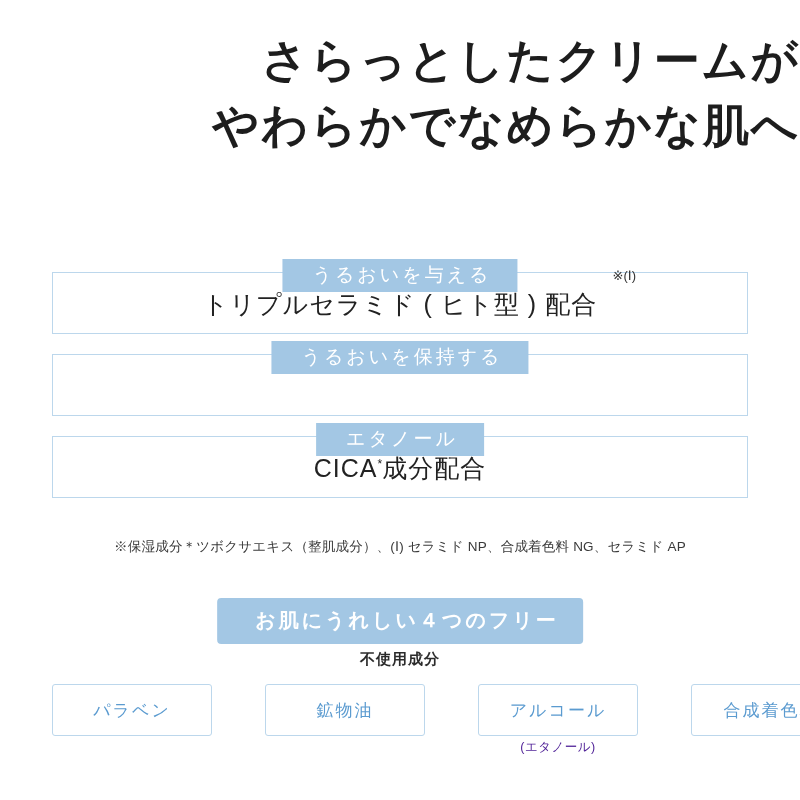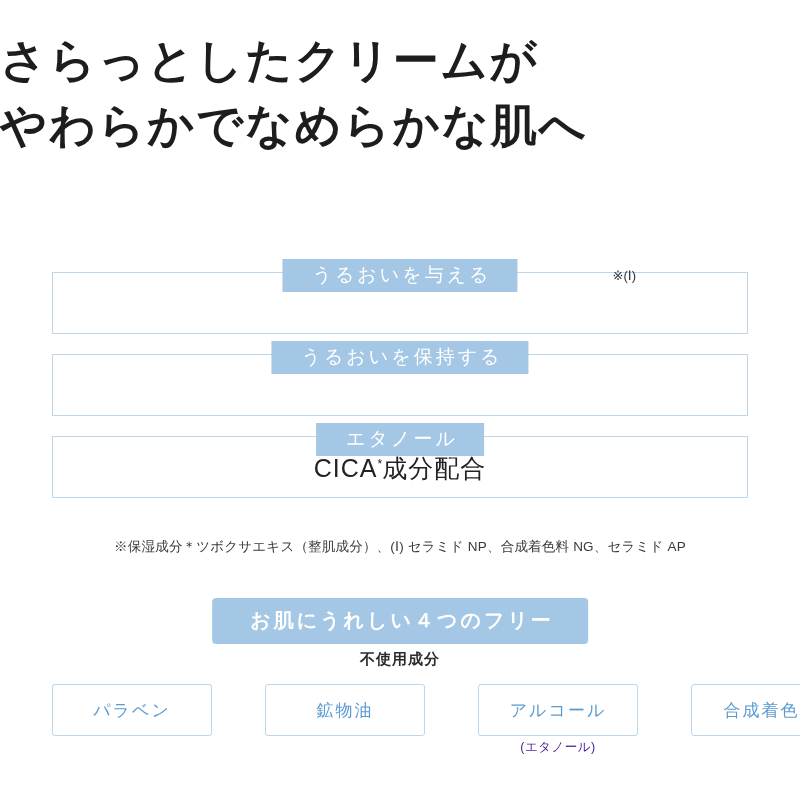--- a/index.html
+++ b/index.html
@@ -20,21 +20,21 @@
     height: 800px;
     box-sizing: border-box;
   }
 
   
   .headline {
     position: absolute;
     top: 28px;
     left: 0;
     width: 800px;
-    text-align: left;
+    text-align: right;
     color: #1d1d1d;
   }
   .headline .line {
     display: block;
     font-size: 46px;
     font-weight: bold;
     letter-spacing: 2px;
     line-height: 1.42;
     white-space: nowrap;
   }
@@ -116,21 +116,21 @@
   .free-banner {
     position: absolute;
     top: 598px;
     left: 50%;
     transform: translateX(-50%);
     background: #a3c7e4;
     color: #ffffff;
     font-size: 20px;
     font-weight: bold;
     letter-spacing: 3px;
-    padding: 9px 34px 10px 38px;
+    padding: 9px 24px 10px 38px;
     border-radius: 4px;
     white-space: nowrap;
   }
   .free-sublabel {
     position: absolute;
     top: 650px;
     left: 0;
     width: 800px;
     text-align: center;
     font-size: 15px;
@@ -185,20 +185,21 @@
     <span class="line">さらっとしたクリームが</span>
     <span class="line">やわらかでなめらかな肌へ</span>
   </div>
 
   <div class="features">
 
     <div class="feature">
       <div class="feature-box"></div>
       <div class="feature-tag">うるおいを与える</div>
       <div class="note-right">※(Ⅰ)</div>
+      <div class="feature-text">トリプルセラミド ( ヒト型 ) 配合</div>
     </div>
 
     <div class="feature">
       <div class="feature-box"></div>
       <div class="feature-tag">うるおいを保持する</div>
     </div>
 
     <div class="feature">
       <div class="feature-box"></div>
       <div class="feature-tag">エタノール</div>

